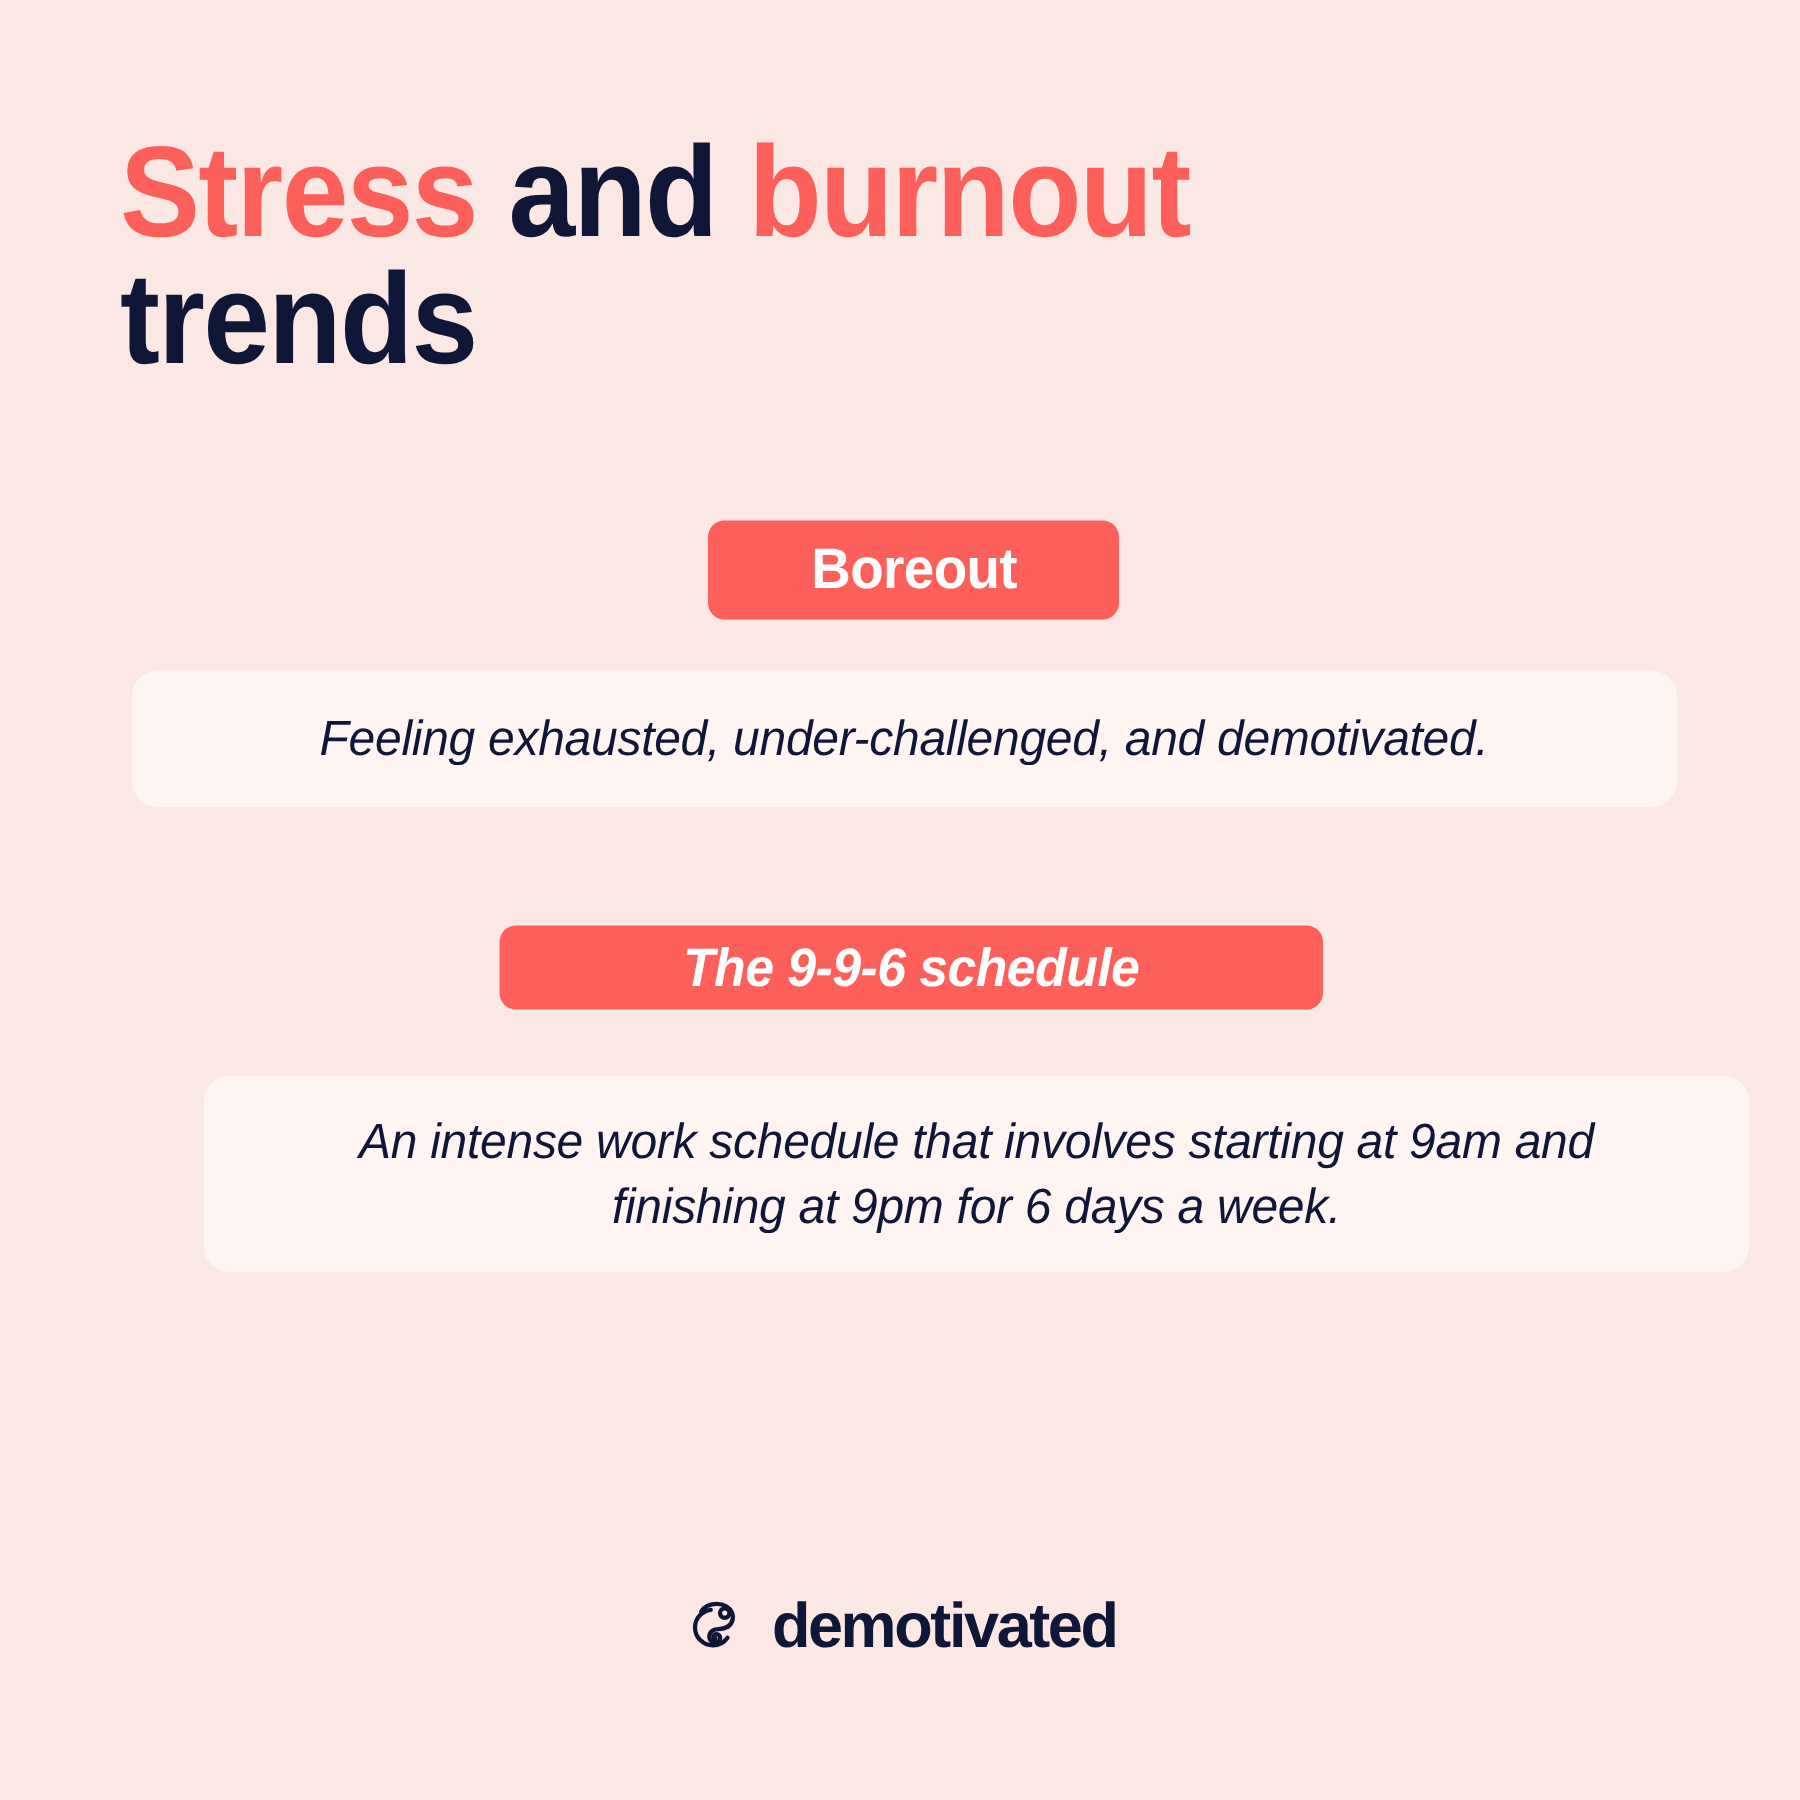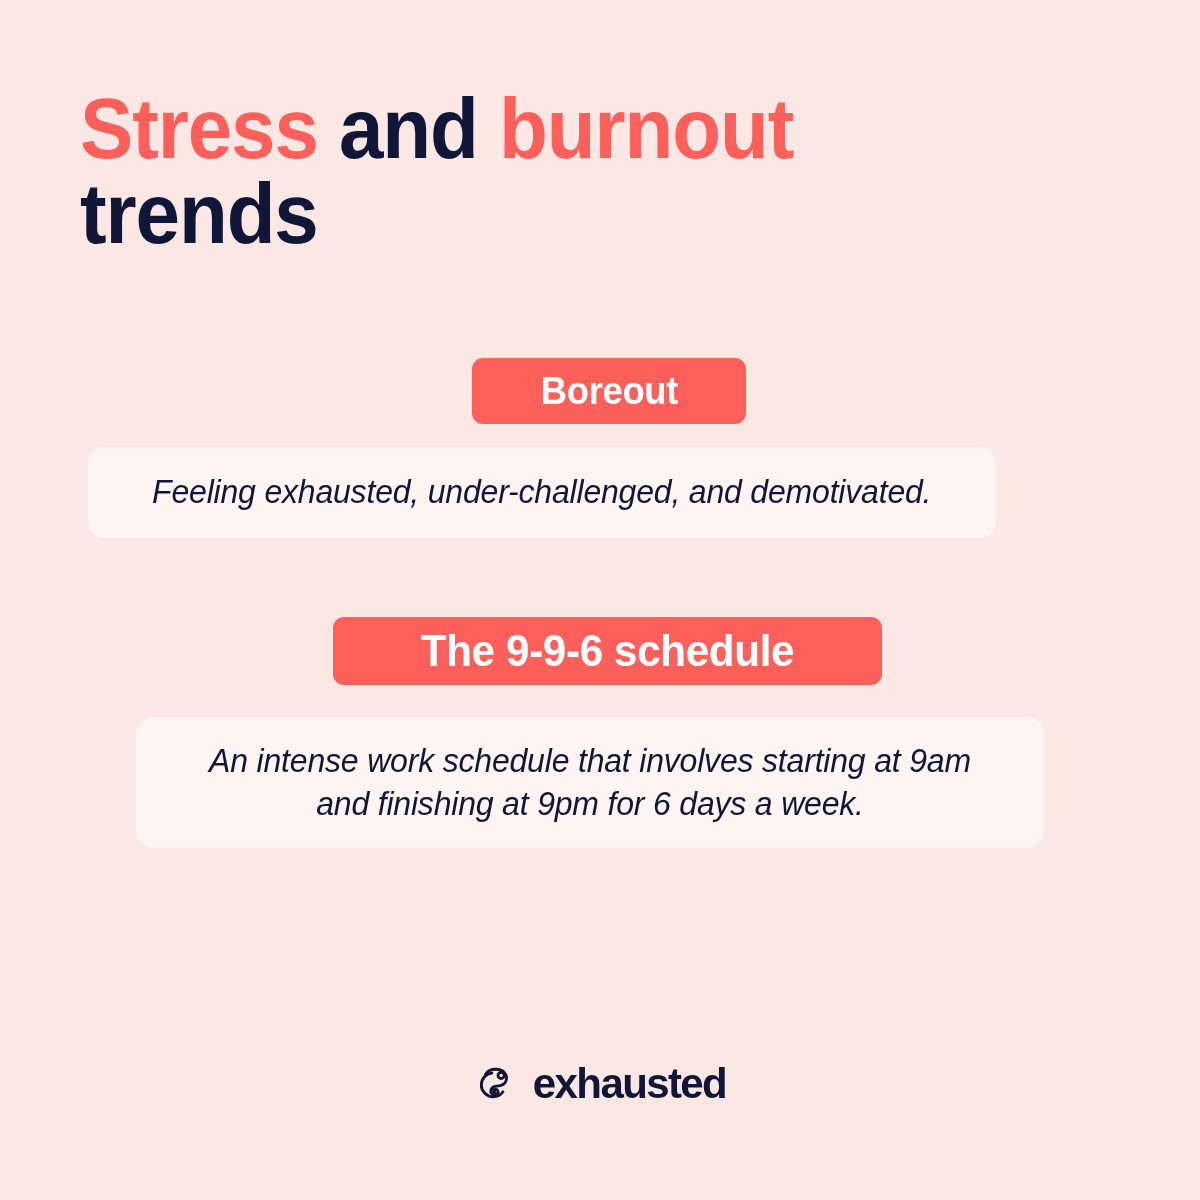--- a/index.html
+++ b/index.html
@@ -60,35 +60,35 @@
   .badge span {
     display: block;
     transform: scaleX(0.96);
   }
   #badge-boreout {
     left: 472px;
     top: 347px;
     width: 274px;
     height: 66px;
     font-size: 38px;
-    margin-top: 11px;
   }
   #badge-schedule {
     left: 333px;
     top: 617px;
     width: 549px;
-    height: 68px;
-    font-size: 44px;
+    height: 56px;
+    font-size: 36px;
+    font-style: italic;
   }
 
   
   .card {
     position: absolute;
     left: 88px;
-    width: 908px;
+    width: 1030px;
     background: #FEF4F2;
     border-radius: 17px;
     display: flex;
     align-items: center;
     justify-content: center;
     text-align: center;
     box-sizing: border-box;
     padding: 16px 34px;
   }
   .card-text {
@@ -165,16 +165,16 @@
 
         <path d="M12.5 13.5c2.2-3.6 6.6-5.6 11.4-5.6 5.1 0 9.4 2.5 11 6.3.7 1.6.8 3.3.5 4.9-.4 2.2-1.6 4.1-3.4 5.4" stroke="#101638" stroke-width="3.1" stroke-linecap="round"></path>
 
         <path d="M32 24.2c-1.9 1.4-4.3 2.1-7 2.1-3.3 0-5.6 1.6-6.4 3.9-.9 2.6.5 5.3 3.2 5.9 2.3.5 4.3-.9 4.5-3 .2-1.8-1.1-3.1-2.6-3.1-1.2 0-2.1.8-2.1 1.8 0 .8.6 1.4 1.3 1.4" stroke="#101638" stroke-width="3.1" stroke-linecap="round"></path>
 
         <path d="M19.5 12.2C12.9 13 8 18.4 8 25c0 7.2 5.8 13 13 13 4.4 0 8.3-2.2 10.6-5.5" stroke="#101638" stroke-width="3.1" stroke-linecap="round"></path>
 
         <circle cx="29.6" cy="14.6" r="3.4" stroke="#101638" stroke-width="3.1"></circle>
       </svg>
     </span>
-    <span class="logo-word">exhausted</span>
+    <span class="logo-word">demotivated</span>
   </div>
 
 </div>
 
 </body></html>

